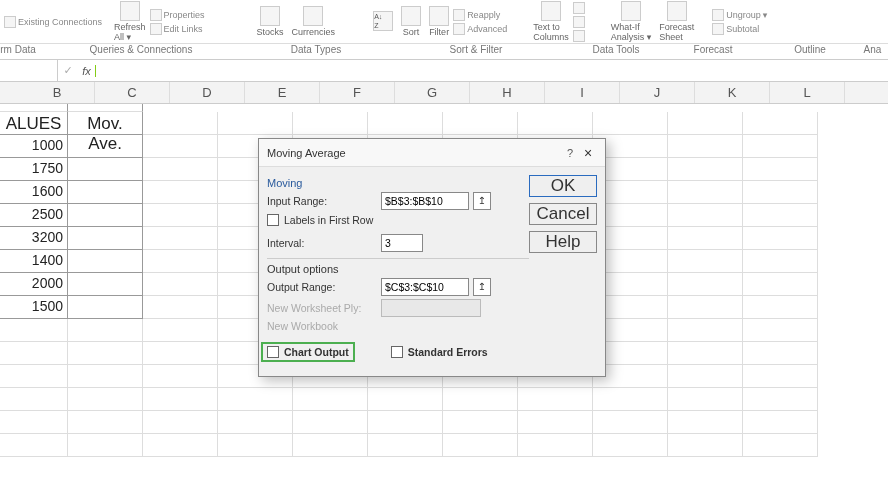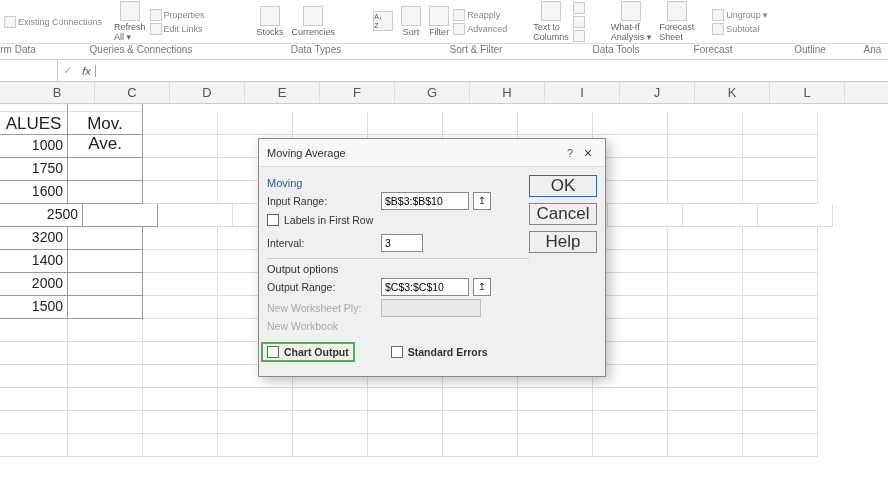--- a/index.html
+++ b/index.html
@@ -234,21 +234,21 @@
       <div class="cell"></div>
       <div class="cell"></div>
       <div class="cell"></div>
       <div class="cell"></div>
       <div class="cell"></div>
       <div class="cell"></div>
       <div class="cell"></div>
       <div class="cell"></div>
     </div>
     <div class="row">
-      <div class="cell vborder bborder" style="width: 83px; text-align: right;">2500</div>
+      <div class="cell vborder bborder" style="width: 68px; text-align: right;">2500</div>
       <div class="cell vborder bborder"></div>
       <div class="cell"></div>
       <div class="cell"></div>
       <div class="cell"></div>
       <div class="cell"></div>
       <div class="cell"></div>
       <div class="cell"></div>
       <div class="cell"></div>
       <div class="cell"></div>
       <div class="cell"></div>

